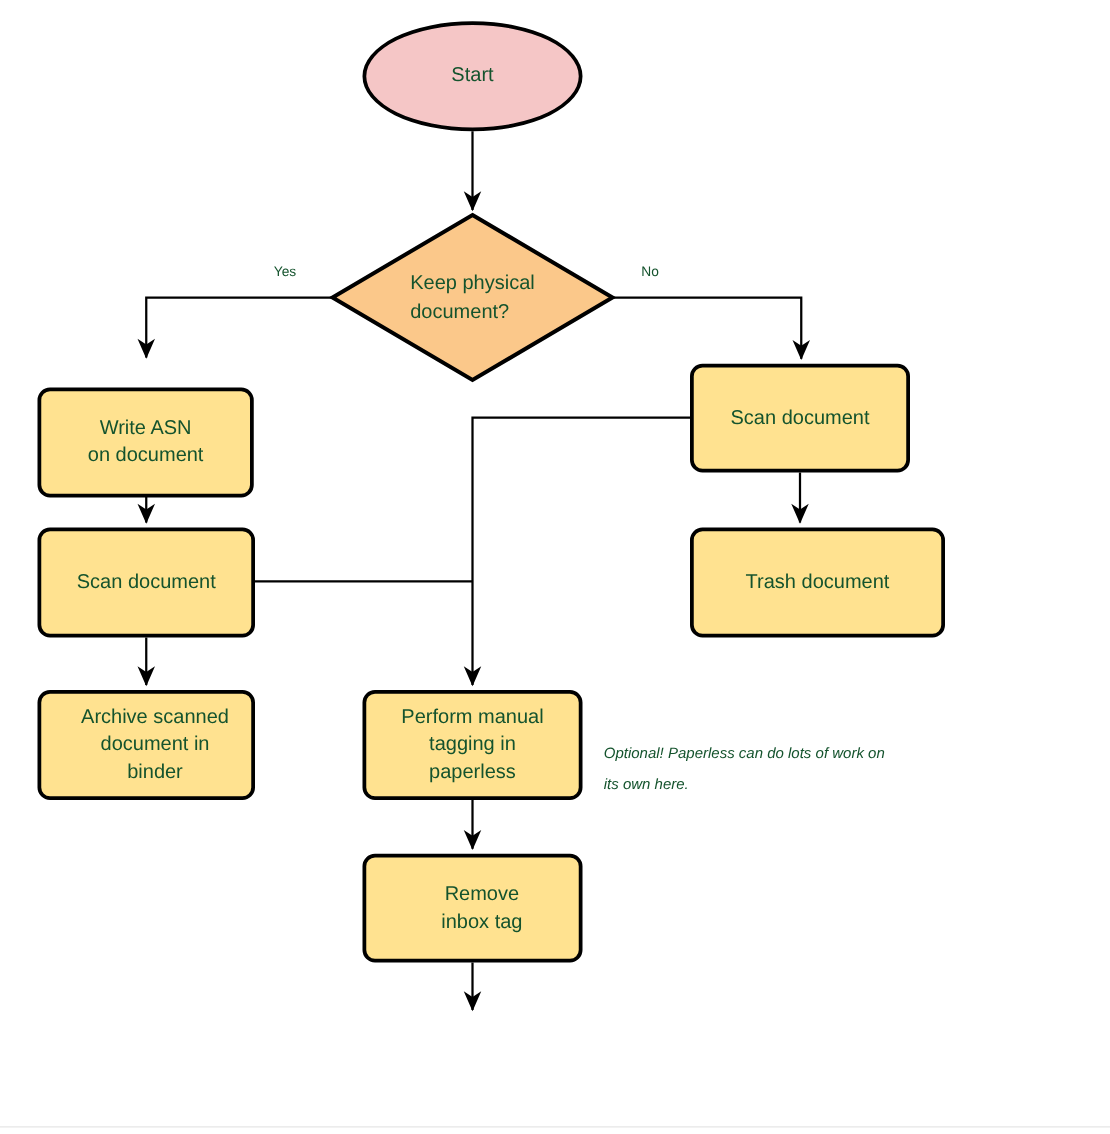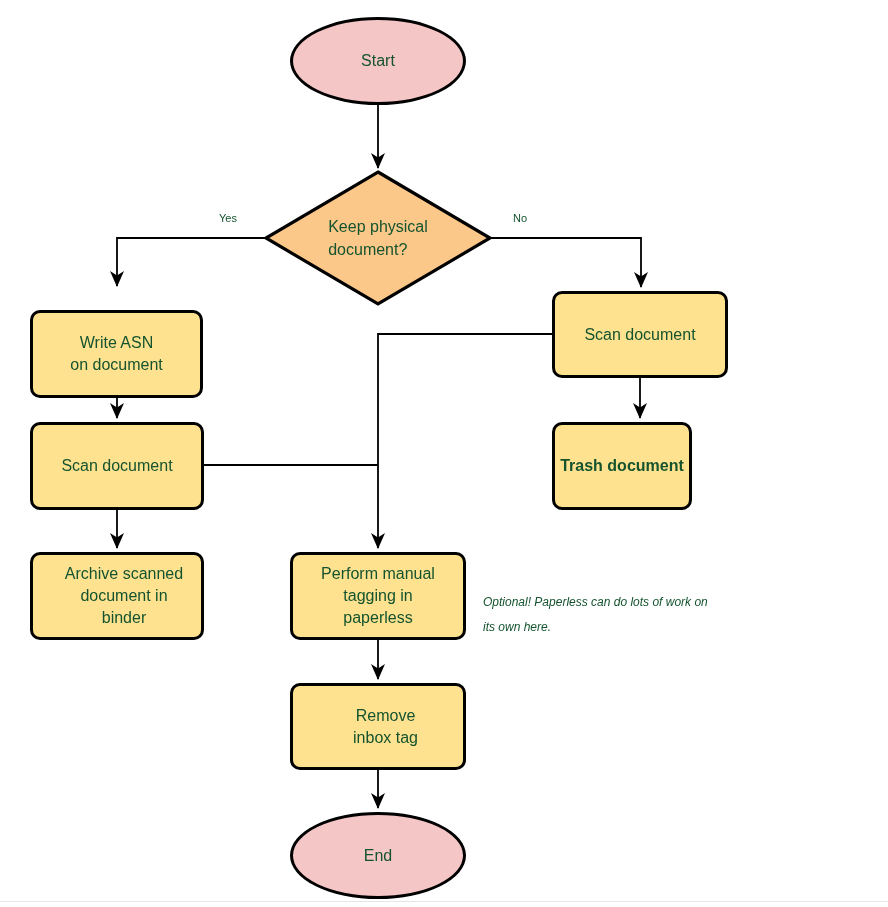--- a/index.html
+++ b/index.html
@@ -133,29 +133,28 @@
 on document</div>
 
   <div class="node process" style="left:30px; top:422px; width:174px; height:88px;">Scan document</div>
 
   <div class="node process" style="left:30px; top:552px; width:174px; height:88px;padding-left:14px;">Archive scanned
 document in
 binder</div>
 
   <div class="node process" style="left:552px; top:291px; width:176px; height:87px;">Scan document</div>
 
-  <div class="node process" style="left:552px; top:422px; width:140px; height:88px;font-weight:bold;">Trash document</div>
+  <div class="node process" style="left:552px; top:422px; width:204px; height:88px;">Trash document</div>
 
   <div class="node process" style="left:290px; top:552px; width:176px; height:88px;">Perform manual
 tagging in
 paperless</div>
 
   <div class="annotation" style="left:483px; top:590px; width:405px;">Optional! Paperless can do lots of work on
 its own here.</div>
 
   <div class="node process" style="left:290px; top:683px; width:176px; height:87px;padding-left:15px;">Remove
 inbox tag</div>
 
-  <div class="node terminator" style="left:290px; top:812px; width:176px; height:87px;">End</div>
 
   <div class="baseline-rule"></div>
 
 </div>
 
 </body></html>

